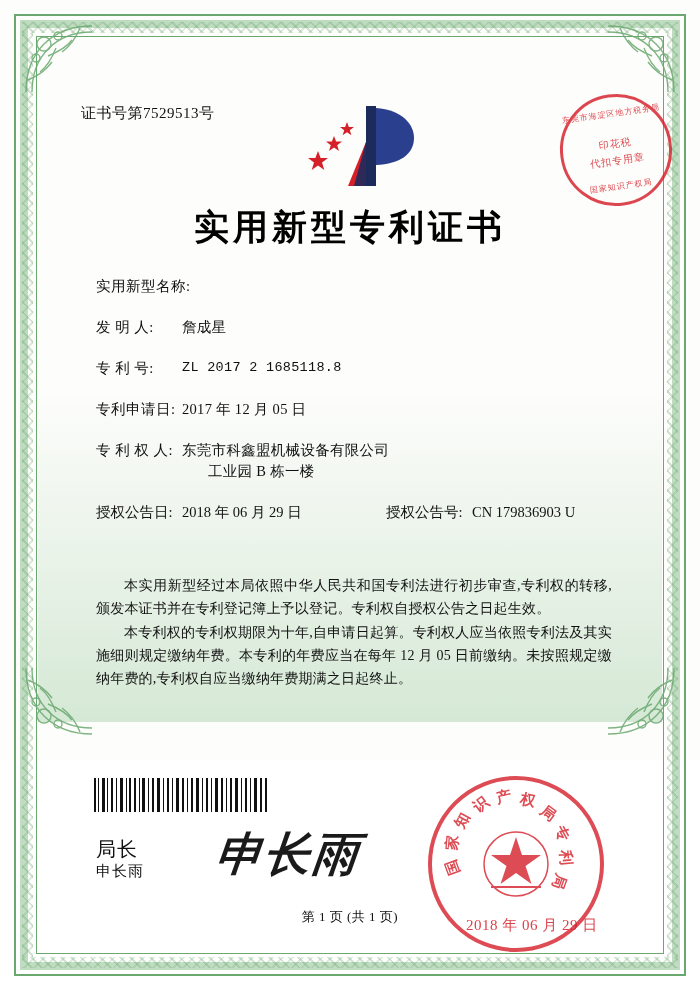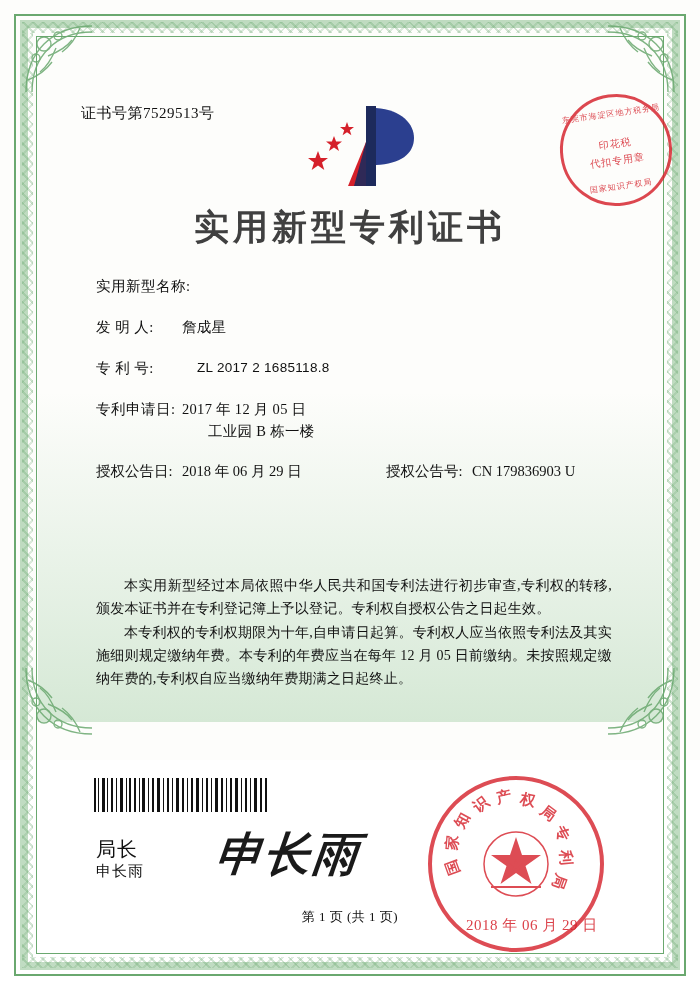--- a/index.html
+++ b/index.html
@@ -106,21 +106,21 @@
   }
 
   .title {
     position: absolute;
     top: 168px; left: 0; width: 628px;
     text-align: center;
     font-size: 35px;
     font-weight: bold;
     letter-spacing: 4px;
     font-family: "DejaVu Serif", "Liberation Serif", serif;
-    color: #404040;
+    color: #000000;
   }
 
   .fields {
     position: absolute;
     left: 60px; top: 242px;
     width: 520px;
     font-size: 14.5px;
     line-height: 1.2;
   }
   .field-row {
@@ -132,23 +132,22 @@
     width: 86px;
     flex: 0 0 86px;
     letter-spacing: .5px;
     white-space: nowrap;
   }
   .field-value {
     flex: 1;
     letter-spacing: .3px;
   }
   .field-value.mono {
-    font-family: Liberation Sans, sans-serif;
+    font-family: Liberation Mono, monospace;
     font-size: 13.5px;
-    margin-left: 15px;
   }
   .addr-cont {
     margin-left: 112px;
     margin-top: -19px;
     margin-bottom: 23.5px;
     letter-spacing: .3px;
   }
   .two-col {
     display: flex;
     margin-bottom: 30px;
@@ -380,20 +379,24 @@
       <div class="field-row">
         <div class="field-label">专 利 号:</div>
         <div class="field-value mono">ZL 2017 2 1685118.8</div>
       </div>
 
       <div class="field-row">
         <div class="field-label">专利申请日:</div>
         <div class="field-value">2017 年 12 月 05 日</div>
       </div>
 
+      <div class="field-row">
+        <div class="field-label">专 利 权 人:</div>
+        <div class="field-value">东莞市科鑫盟机械设备有限公司</div>
+      </div>
 
       <div class="addr-cont">工业园 B 栋一楼</div>
 
       <div class="two-col">
         <div class="col-a">
           <div class="lbl">授权公告日:</div>
           <div>2018 年 06 月 29 日</div>
         </div>
         <div class="col-b">
           <div class="lbl2">授权公告号:</div>

